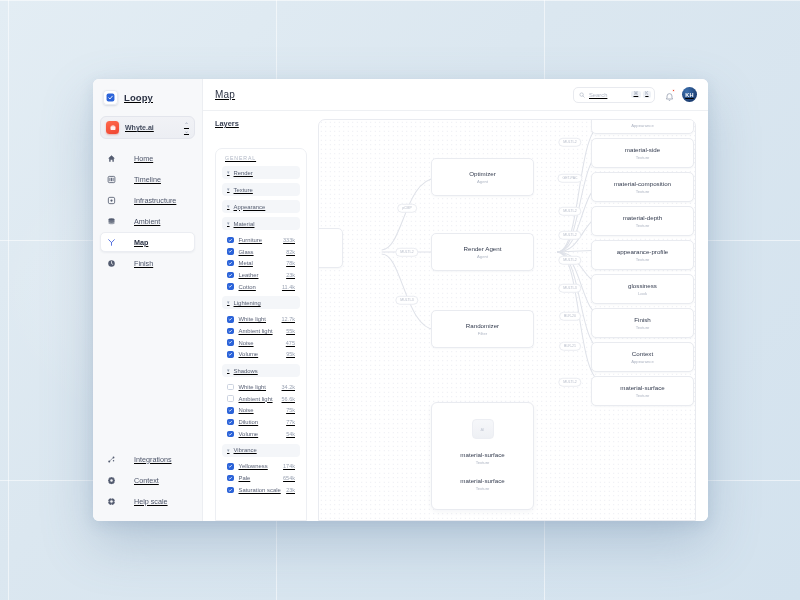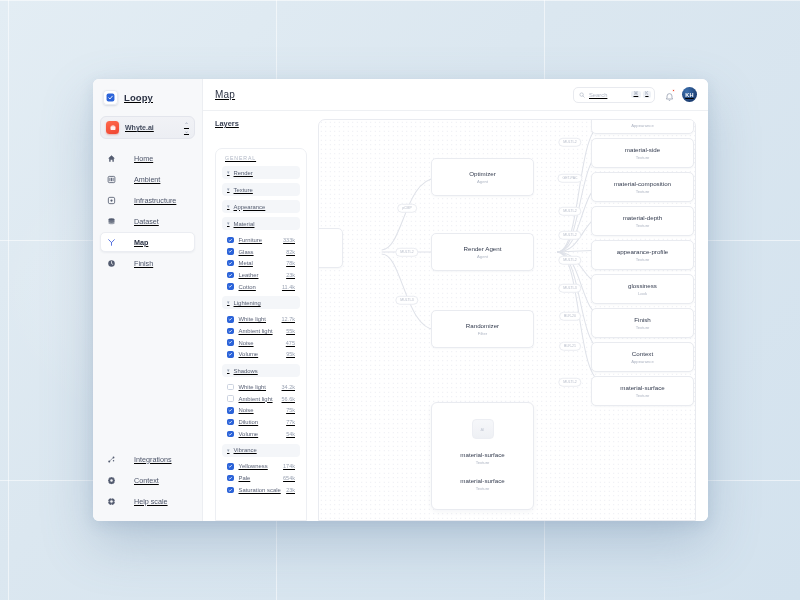--- a/index.html
+++ b/index.html
@@ -275,40 +275,40 @@
       </div>
       <div class="nav-item">
         <span class="nav-icon">
           <svg width="9" height="9" viewBox="0 0 16 16">
               <rect x="2" y="2.5" width="12" height="11" rx="2" fill="none" stroke="#545c70" stroke-width="1.5"></rect>
               <rect x="4.4" y="5" width="1.6" height="6" fill="#545c70"></rect>
               <rect x="7.2" y="5" width="1.6" height="6" fill="#545c70"></rect>
               <rect x="10" y="5" width="1.6" height="6" fill="#545c70"></rect>
             </svg>
         </span>
-        <span class="nav-label">Ambient</span>
+        <span class="nav-label">Timeline</span>
       </div>
       <div class="nav-item">
         <span class="nav-icon">
           <svg width="9" height="9" viewBox="0 0 16 16">
               <rect x="2.4" y="2.4" width="11.2" height="11.2" rx="2.6" fill="none" stroke="#545c70" stroke-width="1.5"></rect>
               <circle cx="8" cy="8" r="2" fill="#545c70"></circle>
             </svg>
         </span>
         <span class="nav-label">Infrastructure</span>
       </div>
       <div class="nav-item">
         <span class="nav-icon">
           <svg width="9" height="9" viewBox="0 0 16 16">
               <ellipse cx="8" cy="4.2" rx="5.4" ry="2.1" fill="#545c70"></ellipse>
               <path d="M2.6 4.2 v4 c0 1.2 2.4 2.1 5.4 2.1 s5.4-.9 5.4-2.1 v-4" fill="#545c70" opacity=".8"></path>
               <path d="M2.6 8.4 v2.6 c0 1.2 2.4 2.1 5.4 2.1 s5.4-.9 5.4-2.1 V8.4" fill="#545c70" opacity=".55"></path>
             </svg>
         </span>
-        <span class="nav-label">Dataset</span>
+        <span class="nav-label">Ambient</span>
       </div>
       <div class="nav-item active">
         <span class="nav-icon">
           <svg width="9" height="9" viewBox="0 0 16 16">
               <path d="M3 3 L8 8.2 L13 3" stroke="#3b5bdb" stroke-width="1.5" fill="none" stroke-linecap="round"></path>
               <path d="M8 8.2 V13" stroke="#3b5bdb" stroke-width="1.5" stroke-linecap="round"></path>
             </svg>
         </span>
         <span class="nav-label">Map</span>
       </div>

